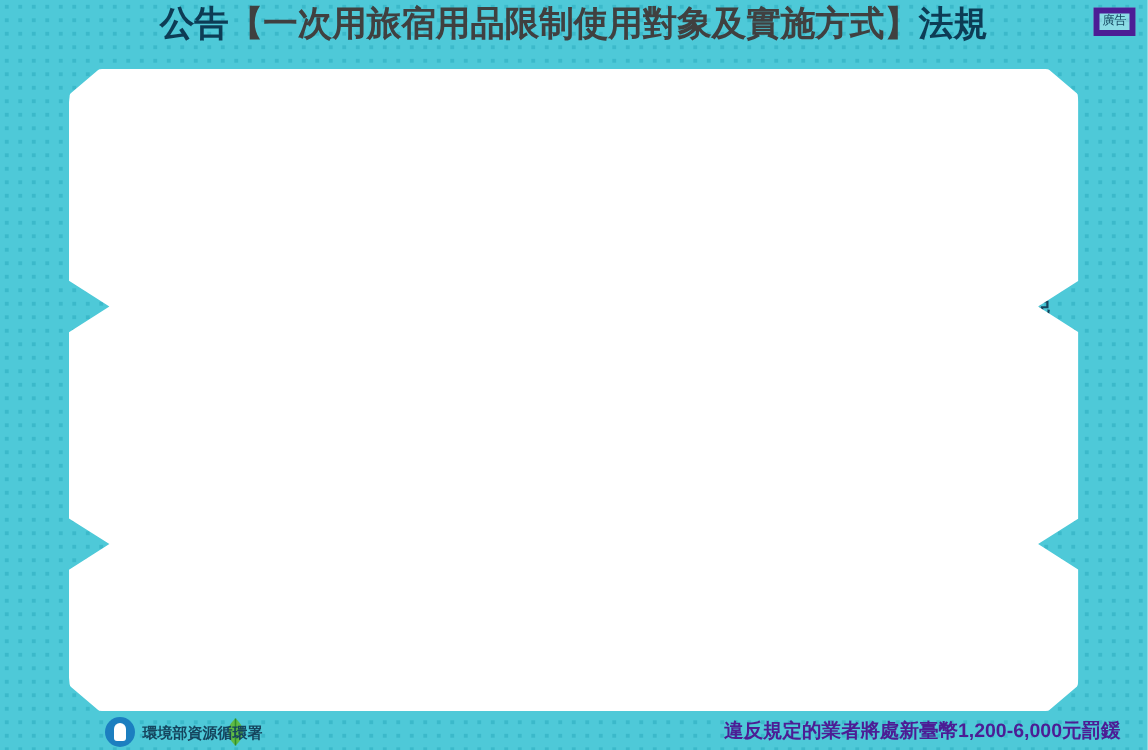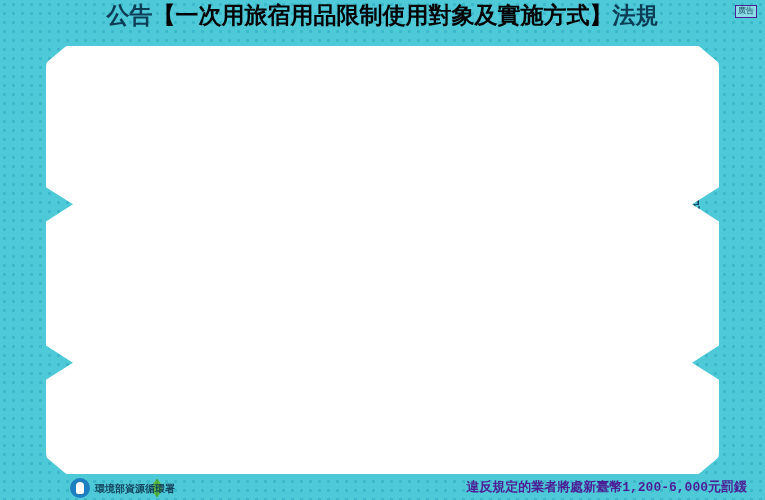--- a/index.html
+++ b/index.html
@@ -23,24 +23,24 @@
   .title-bar{
     position:absolute;left:0;top:0;width:765px;height:30px;
     display:flex;align-items:center;justify-content:center;
     z-index:5;
   }
   .title-text{
     font-size:23px;font-weight:bold;color:#0d3c55;white-space:nowrap;
     letter-spacing:0px;
     font-family:"Liberation Sans","DejaVu Sans",sans-serif;
   }
-  .title-hl{color:#000000;}
+  .title-hl{color:#404040;}
   .ad-badge{
     position:absolute;right:8px;top:5px;
-    border:1px solid #4c1d95;color:#14465f;background:rgba(255,255,255,.35);
+    border:4px solid #4c1d95;color:#14465f;background:rgba(255,255,255,.35);
     font-size:8px;padding:1px 2px;line-height:1.1;width:16px;text-align:center;
   }
 
   
   .panel{
     position:absolute;left:46px;top:46px;width:673px;height:428px;
     background:#ffffff;
     border-radius:22px;
     box-shadow:0 0 0 0 rgba(0,0,0,0);
     z-index:3;
@@ -99,21 +99,21 @@
   .tri{color:#e9a21c;font-weight:bold;margin-right:3px;}
   .item-caption{
     position:absolute;font-size:8.5px;color:#2c5668;text-align:center;width:200px;
   }
 
   
   .sub-head{position:absolute;font-size:14px;font-weight:bold;color:#15455e;text-align:center;}
   .sub-body{position:absolute;font-size:13px;color:#15455e;line-height:1.45;font-weight:bold;}
 
   
-  .footer{position:absolute;left:0;bottom:0;width:765px;height:30px;z-index:6;font-family:Liberation Mono, monospace;}
+  .footer{position:absolute;left:0;bottom:0;width:765px;height:30px;z-index:6;}
   .footer-logo-text{
     position:absolute;left:95px;bottom:4px;font-size:10px;color:#15455e;font-weight:bold;
   }
   .footer-right{
     position:absolute;right:18px;bottom:4px;font-size:13px;color:#4c1d95;font-weight:bold;
   }
   .logo-circ{
     position:absolute;left:70px;bottom:2px;width:20px;height:20px;border-radius:50%;
     background:#1c7fc0;
   }

